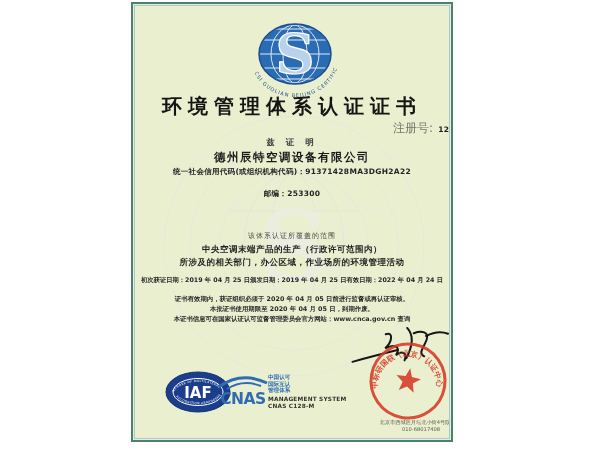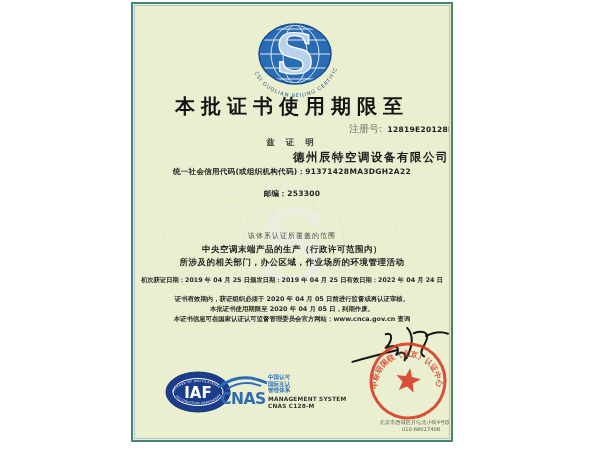--- a/index.html
+++ b/index.html
@@ -16,21 +16,21 @@
     position:absolute;inset:1px;border:1px solid #a9c8d4;overflow:hidden;
     background:
       repeating-linear-gradient(55deg, rgba(125,145,125,0.055) 0 1px, transparent 1px 5px),
       repeating-linear-gradient(-55deg, rgba(125,145,125,0.055) 0 1px, transparent 1px 5px),
       linear-gradient(180deg,#dde8aa 0%,#ecf1d2 10%,#f8fae e 20%,#fdfdf8 32%,#ffffff 45%,#fdfdf6 60%,#f1f5de 72%,#dcecbc 85%,#c8e4a6 96%,#c2e19f 100%);
   }
   .wm{position:absolute;left:6px;top:88px;opacity:.55;pointer-events:none;}
   .abs{position:absolute;left:0;right:0;text-align:center;color:#222;}
   .title{font-size:20px;font-weight:700;letter-spacing:6px;color:#141414;white-space:nowrap;}
   .reg{position:absolute;left:214px;top:111px;white-space:nowrap;}
-  .reg-label{font-size:10px;color:#77776f;}
+  .reg-label{font-size:12px;color:#77776f;margin-left:44px;}
   .reg-num{font-size:7.5px;font-weight:700;color:#1c1c1c;letter-spacing:.3px;}
   .certify{font-size:8.5px;font-weight:700;letter-spacing:4px;color:#3a3a3a;}
   .company{font-size:11.5px;font-weight:700;letter-spacing:1.5px;color:#1a1a1a;}
   .b75{font-size:7.5px;font-weight:700;color:#242424;letter-spacing:.3px;}
   .grey7{font-size:7px;color:#4a4a4a;letter-spacing:1px;}
   .std{font-size:8px;font-weight:700;color:#1f1f1f;letter-spacing:.4px;}
   .scope{font-size:8.5px;font-weight:700;color:#1e1e1e;letter-spacing:.5px;}
   .dates{position:absolute;left:6px;right:6px;top:270px;display:flex;justify-content:space-between;}
   .date-item{font-size:6.3px;font-weight:700;color:#242424;white-space:nowrap;}
   .terms{position:absolute;left:0;right:0;top:288px;}
@@ -95,29 +95,29 @@
           <line x1="34" y1="8" x2="82" y2="8"></line>
           <line x1="34" y1="58" x2="82" y2="58"></line>
         </g>
         <text x="58" y="52" text-anchor="middle" font-size="54" font-weight="bold" fill="#b9d2ec" stroke="#ffffff" stroke-width="1.2" font-family="'DejaVu Serif',serif">S</text>
         <text font-size="5" fill="#1c4f8e" letter-spacing="1">
           <textPath href="#arcb" startOffset="4">CSI GUOLIAN BEIJING CERTIFICATION CENTER</textPath>
         </text>
       </svg>
     </div>
 
-    <div class="abs title" style="top:87px;">本批证书使用期限至</div>
+    <div class="abs title" style="top:87px;">环境管理体系认证证书</div>
 
     <div class="reg">
       <span class="reg-label">注册号:</span>
       <span class="reg-num">12819E20128R0S</span>
     </div>
 
     <div class="abs certify" style="top:131px;">兹 证 明</div>
-    <div class="abs company" style="top:144px;text-align:right;">德州辰特空调设备有限公司</div>
+    <div class="abs company" style="top:144px;">德州辰特空调设备有限公司</div>
     <div class="abs b75" style="top:161px;">统一社会信用代码(或组织机构代码)：91371428MA3DGH2A22</div>
     <div class="abs b75" style="top:183px;">邮编：253300</div>
     <div class="abs grey7" style="top:225px;">该体系认证所覆盖的范围</div>
     <div class="abs scope" style="top:238px;">中央空调末端产品的生产（行政许可范围内）</div>
     <div class="abs scope" style="top:251px;">所涉及的相关部门，办公区域，作业场所的环境管理活动</div>
 
     <div class="dates">
       <div class="date-item">
         <span>初次获证日期：</span><span>2019 年 04 月 25 日</span>
       </div>

